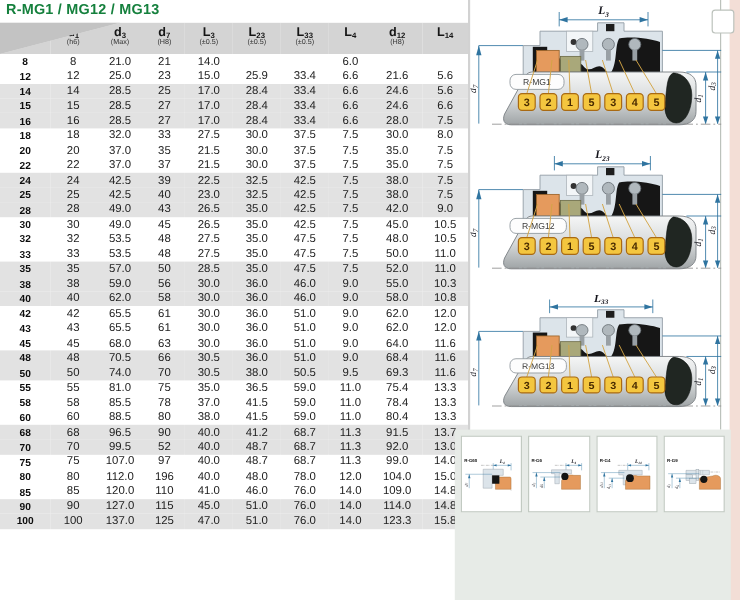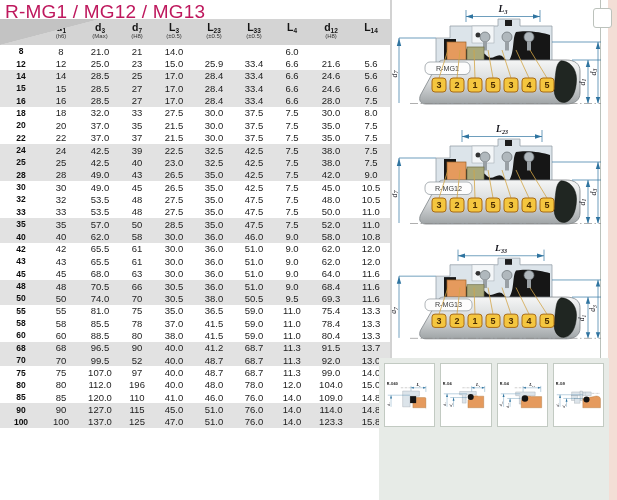--- a/index.html
+++ b/index.html
@@ -1,19 +1,19 @@
 <!DOCTYPE html>
 <html><head>
 <meta charset="utf-8">
 <style>
   html,body{margin:0;padding:0;background:#fff}
   .stage{position:relative;width:617px;height:500px;background:#fff;overflow:hidden;
          font-family:"Liberation Sans",sans-serif}
   
-  .page-title{position:absolute;left:5px;top:1px;font-size:19px;font-weight:normal;color:#be185d;letter-spacing:.2px}
+  .page-title{position:absolute;left:5px;top:1px;font-size:12px;font-weight:bold;color:#15803d;letter-spacing:.2px}
   table.dim{position:absolute;left:0;top:19px;width:390px;border-collapse:collapse;table-layout:fixed}
   thead tr{height:26px;background:#d4d4d4}
   th{font-size:10.5px;font-weight:bold;color:#151515;text-align:center;vertical-align:top;padding:2px 0 0 0}
   .h-sub{font-size:6.5px;vertical-align:-2px}
   .h-tol{display:block;font-size:6px;font-weight:normal;margin-top:-1px;color:#333}
   tbody tr{height:12.36px}
   td{font-size:9.5px;text-align:center;padding:0;color:#1d1d1d;white-space:nowrap}
   td.c0{font-weight:bold;font-size:8.5px;color:#0d0d0d}
   tr.shade{background:#e2e2e2}
   .diag-corner{position:absolute;left:0;top:19px;width:100px;height:26px;
@@ -259,20 +259,32 @@
           <td class="c0">35</td>
           <td>35</td>
           <td>57.0</td>
           <td>50</td>
           <td>28.5</td>
           <td>35.0</td>
           <td>47.5</td>
           <td>7.5</td>
           <td>52.0</td>
           <td>11.0</td>
+        </tr>
+        <tr class="shade">
+          <td class="c0">38</td>
+          <td>38</td>
+          <td>59.0</td>
+          <td>56</td>
+          <td>30.0</td>
+          <td>36.0</td>
+          <td>46.0</td>
+          <td>9.0</td>
+          <td>55.0</td>
+          <td>10.3</td>
         </tr>
         <tr class="shade">
           <td class="c0">40</td>
           <td>40</td>
           <td>62.0</td>
           <td>58</td>
           <td>30.0</td>
           <td>36.0</td>
           <td>46.0</td>
           <td>9.0</td>

